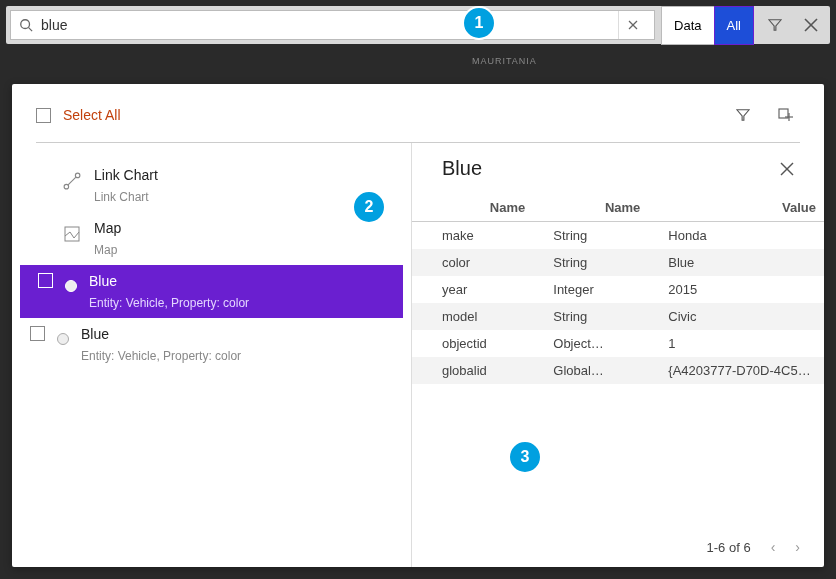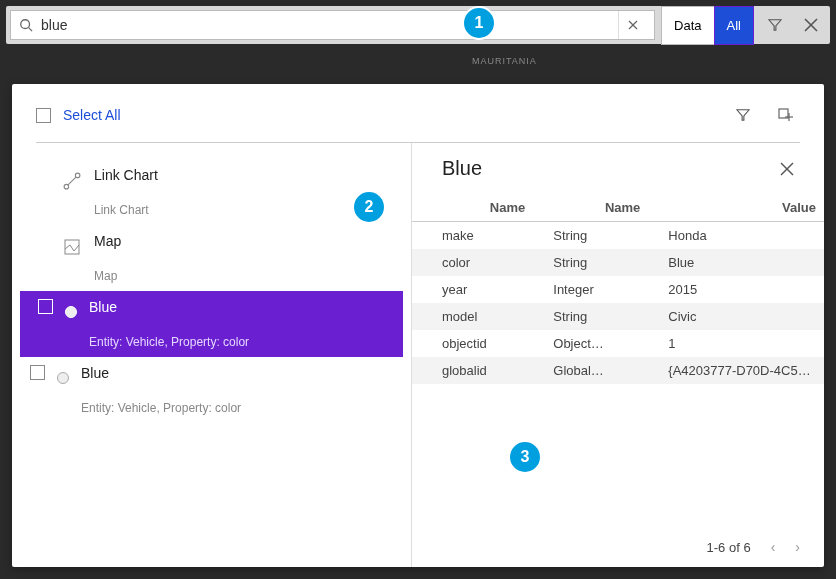--- a/index.html
+++ b/index.html
@@ -118,21 +118,21 @@
     gap: 12px;
   }
   .panel-header .spacer { flex: 1; }
   .checkbox {
     width: 15px;
     height: 15px;
     border: 1.5px solid #888;
     cursor: pointer;
     flex-shrink: 0;
   }
-  .sel-all { font-size: 14px; color: #1d4ed8; text-align: center; }
+  .sel-all { font-size: 14px; color: #c2410c; text-align: center; }
   .hr { height: 1px; background: #ccc; margin: 0 24px; }
 
   .panel-body {
     flex: 1;
     display: flex;
     overflow: hidden;
   }
   .left-col {
     width: 400px;
     padding: 16px 0 0 0;
@@ -149,21 +149,21 @@
   .list-item {
     display: flex;
     align-items: flex-start;
     gap: 12px;
     padding: 8px 16px 8px 24px;
     cursor: pointer;
   }
   .list-item.with-check { padding-left: 18px; }
   .list-item.no-check { padding-left: 50px; }
   .list-item .ic { width: 20px; height: 20px; display:flex; align-items:center; justify-content:center; flex-shrink:0; margin-top:4px;}
-  .list-item .texts { display:flex; flex-direction:column; gap:20px; }
+  .list-item .texts { display:flex; flex-direction:column; gap:7px; }
   .list-item .t1 { font-size: 14px; color: #222; }
   .list-item .t2 { font-size: 12px; color: #888; }
   .list-item.selected {
     background: #6a1fd0;
     margin: 0 8px;
   }
   .list-item.selected .t1 { color: #fff; }
   .list-item.selected .t2 { color: #e4d6ff; }
   .list-item.selected .checkbox { border-color: #fff; }
   .list-item.selected .dot { border-color:#fff; }

